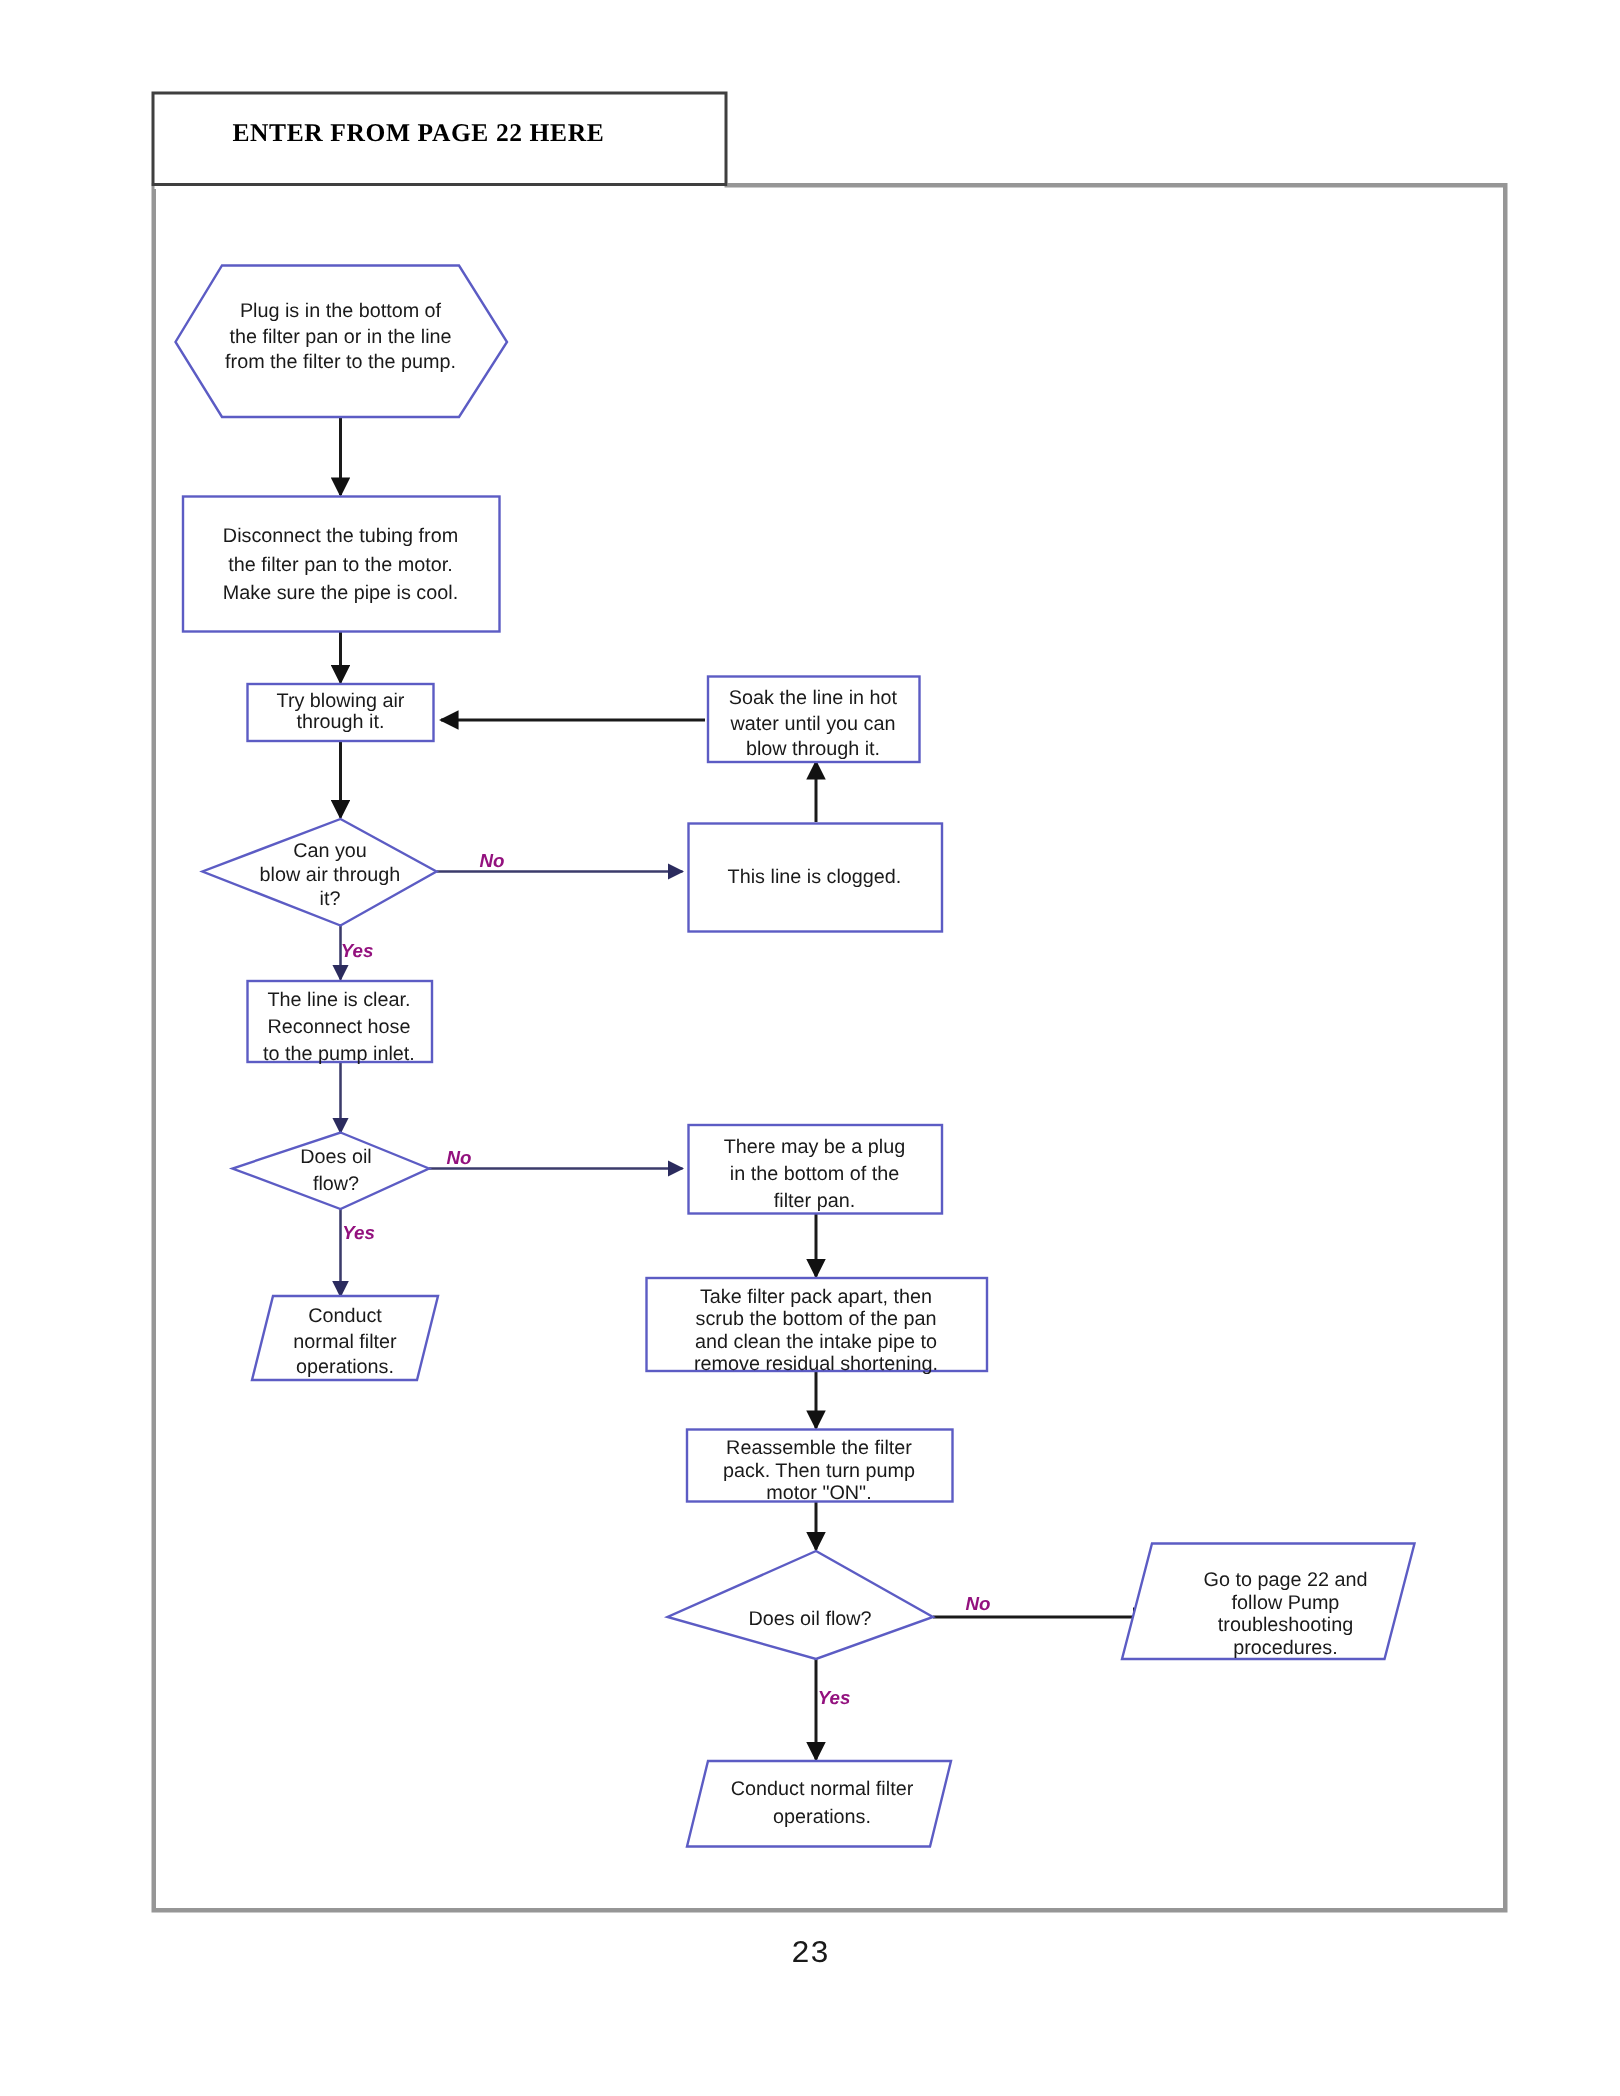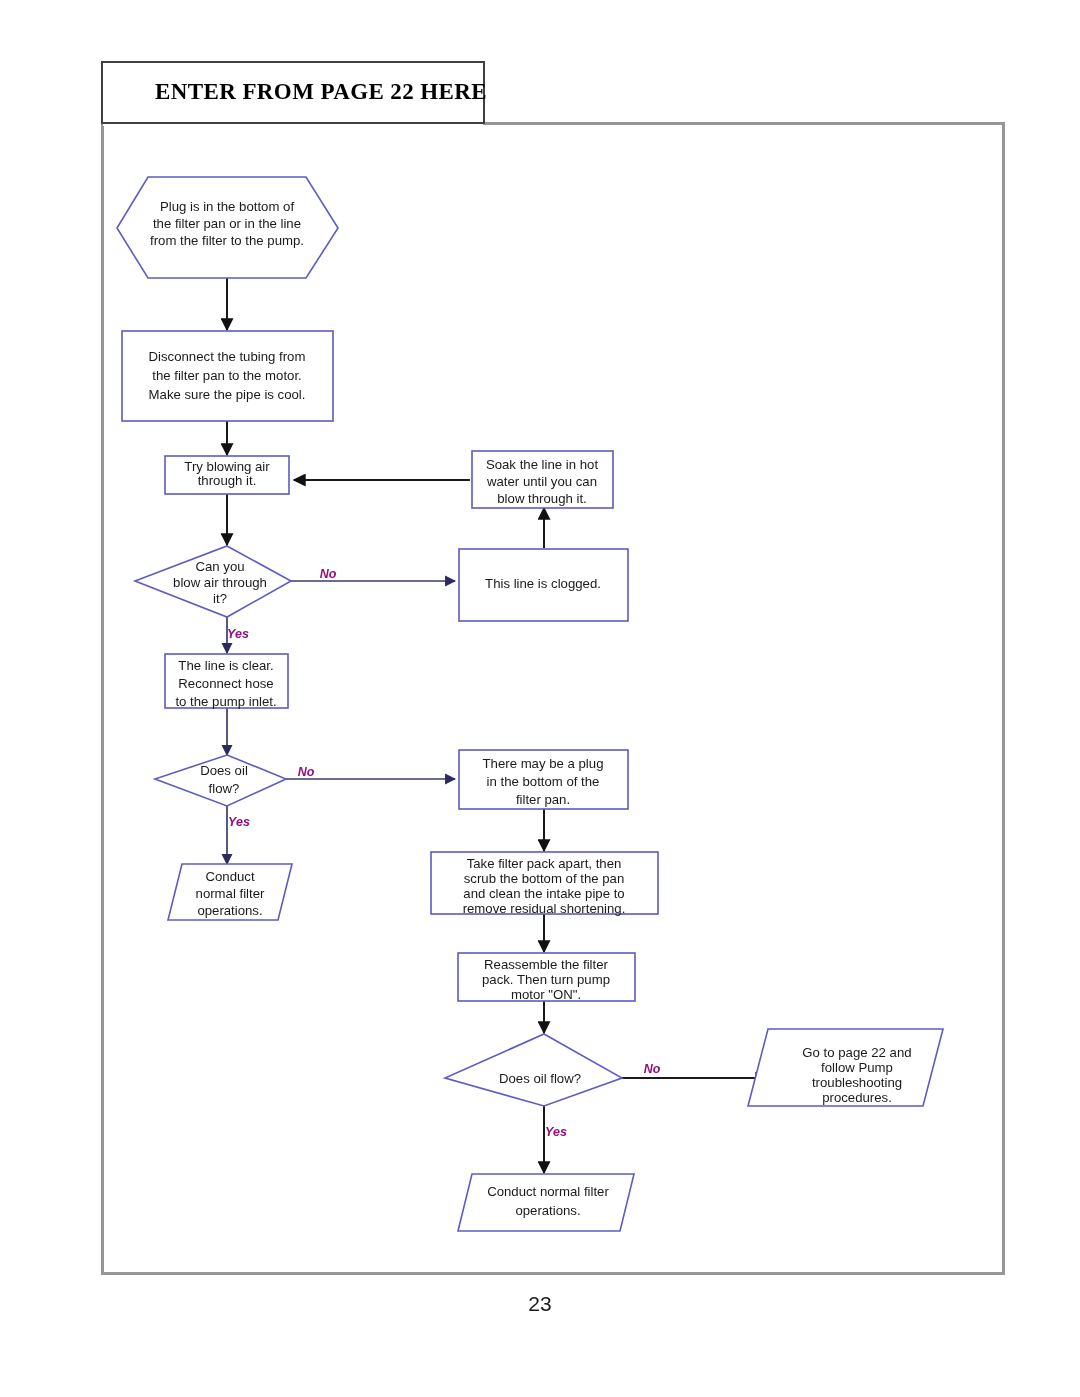--- a/index.html
+++ b/index.html
@@ -31,21 +31,21 @@
     box-sizing: border-box;
     background: #ffffff;
     z-index: 4;
   }
   #header-title {
     position: absolute;
     left: 52px;
     top: 16px;
     font-family: "Liberation Serif", serif;
     font-weight: bold;
-    font-size: 23px;
+    font-size: 17px;
     letter-spacing: 0.4px;
     color: #000000;
     white-space: nowrap;
   }
   
   #main-frame {
     position: absolute;
     left: 101px;
     top: 122px;
     width: 904px;
@@ -64,21 +64,21 @@
     height: 6px;
     background: #ffffff;
     z-index: 3;
   }
   #page-number {
     position: absolute;
     left: 0;
     top: 1292px;
     width: 1080px;
     text-align: center;
-    font-family: Liberation Sans, sans-serif;
+    font-family: Liberation Mono, monospace;
     font-size: 21px;
     color: #1a1a1a;
   }
   svg#flow {
     position: absolute;
     left: 0;
     top: 0;
     width: 1080px;
     height: 1397px;
     z-index: 2;

